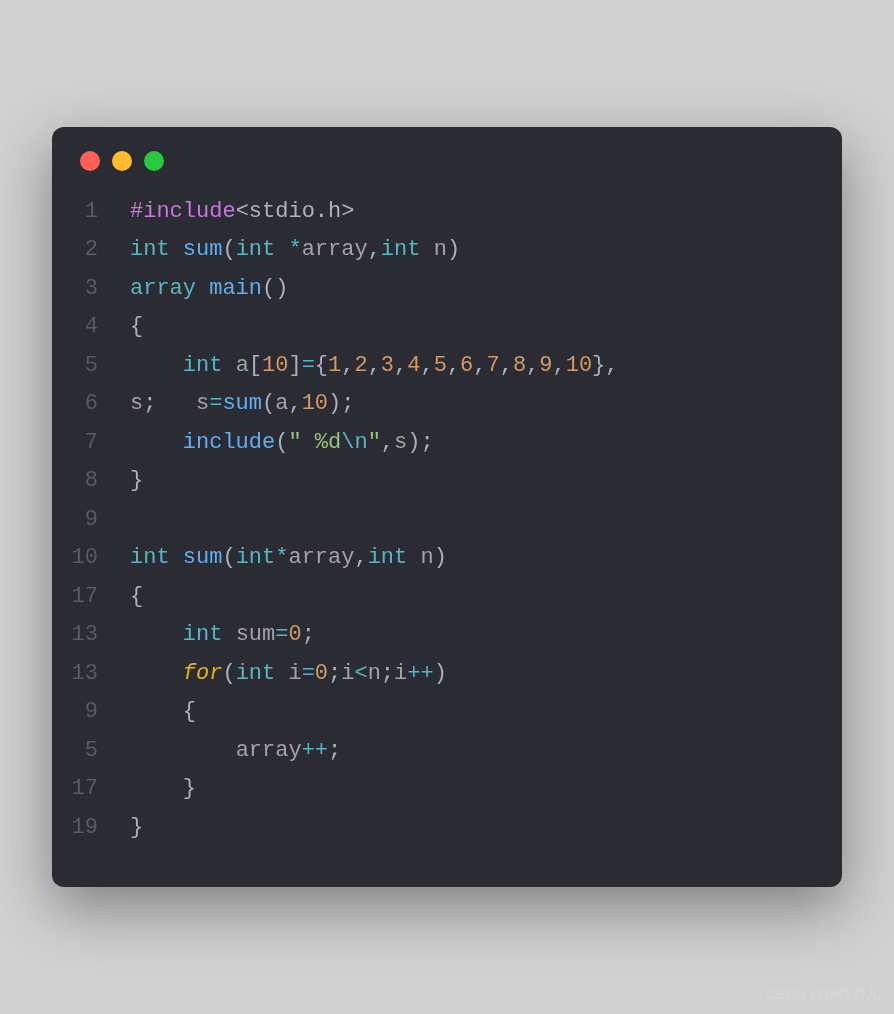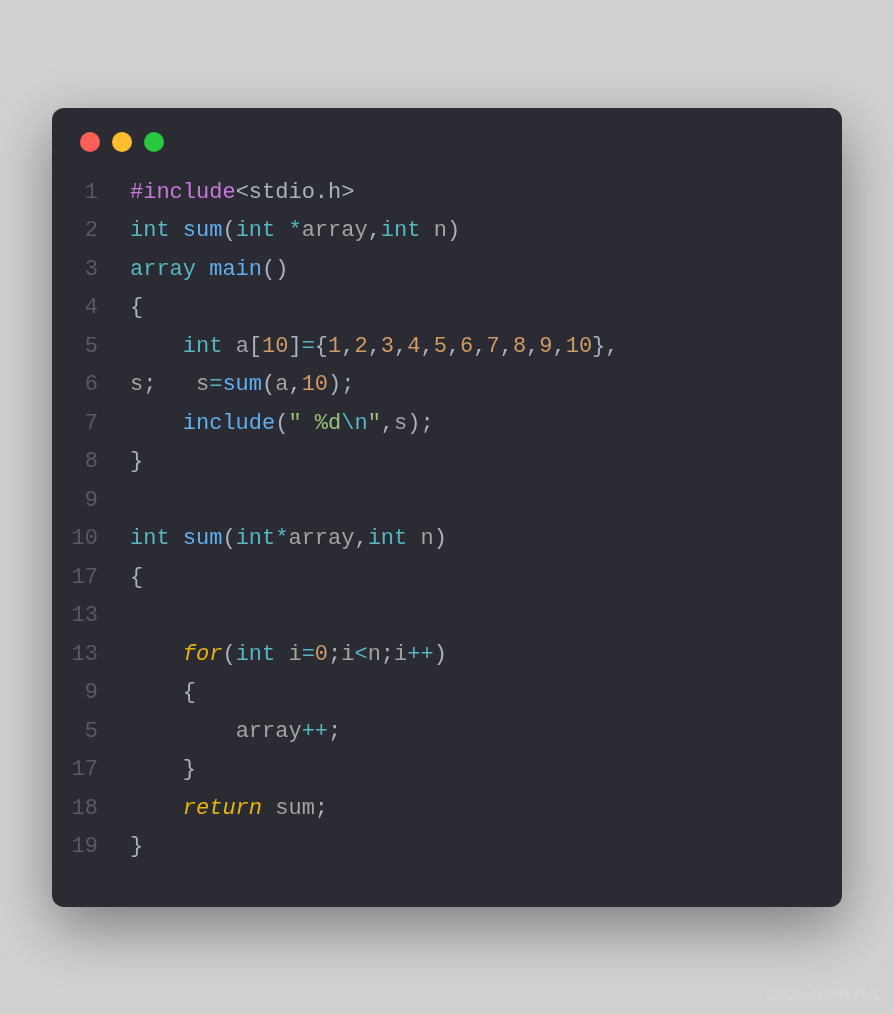--- a/index.html
+++ b/index.html
@@ -85,23 +85,22 @@
       <div class="line"><span class="lineno">2</span><span class="code"><span class="ty">int</span><span class="pl"> </span><span class="fn">sum</span><span class="pn">(</span><span class="ty">int</span><span class="pl"> </span><span class="op">*</span><span class="id">array</span><span class="pn">,</span><span class="ty">int</span><span class="pl"> </span><span class="id">n</span><span class="pn">)</span></span></div>
       <div class="line"><span class="lineno">3</span><span class="code"><span class="ty">array</span><span class="pl"> </span><span class="fn">main</span><span class="pn">()</span></span></div>
       <div class="line"><span class="lineno">4</span><span class="code"><span class="pn">{</span></span></div>
       <div class="line"><span class="lineno">5</span><span class="code"><span class="pl">    </span><span class="ty">int</span><span class="pl"> </span><span class="id">a</span><span class="pn">[</span><span class="num">10</span><span class="pn">]</span><span class="op">=</span><span class="pn">{</span><span class="num">1</span><span class="pn">,</span><span class="num">2</span><span class="pn">,</span><span class="num">3</span><span class="pn">,</span><span class="num">4</span><span class="pn">,</span><span class="num">5</span><span class="pn">,</span><span class="num">6</span><span class="pn">,</span><span class="num">7</span><span class="pn">,</span><span class="num">8</span><span class="pn">,</span><span class="num">9</span><span class="pn">,</span><span class="num">10</span><span class="pn">},</span></span></div>
       <div class="line"><span class="lineno">6</span><span class="code"><span class="id">s</span><span class="pn">;</span><span class="pl">   </span><span class="id">s</span><span class="op">=</span><span class="fn">sum</span><span class="pn">(</span><span class="id">a</span><span class="pn">,</span><span class="num">10</span><span class="pn">);</span></span></div>
       <div class="line"><span class="lineno">7</span><span class="code"><span class="pl">    </span><span class="fn">include</span><span class="pn">(</span><span class="str">" %d</span><span class="esc">\n</span><span class="str">"</span><span class="pn">,</span><span class="id">s</span><span class="pn">);</span></span></div>
       <div class="line"><span class="lineno">8</span><span class="code"><span class="pn">}</span></span></div>
       <div class="line"><span class="lineno">9</span><span class="code"></span></div>
       <div class="line"><span class="lineno">10</span><span class="code"><span class="ty">int</span><span class="pl"> </span><span class="fn">sum</span><span class="pn">(</span><span class="ty">int</span><span class="op">*</span><span class="id">array</span><span class="pn">,</span><span class="ty">int</span><span class="pl"> </span><span class="id">n</span><span class="pn">)</span></span></div>
       <div class="line"><span class="lineno">17</span><span class="code"><span class="pn">{</span></span></div>
-      <div class="line"><span class="lineno">13</span></div>
+      <div class="line"><span class="lineno">13</span><span class="code"><span class="pl">    </span><span class="ty">int</span><span class="pl"> </span><span class="id">sum</span><span class="op">=</span><span class="num">0</span><span class="pn">;</span></span></div>
       <div class="line"><span class="lineno">13</span><span class="code"><span class="pl">    </span><span class="kw">for</span><span class="pn">(</span><span class="ty">int</span><span class="pl"> </span><span class="id">i</span><span class="op">=</span><span class="num">0</span><span class="pn">;</span><span class="id">i</span><span class="op">&lt;</span><span class="id">n</span><span class="pn">;</span><span class="id">i</span><span class="op">++</span><span class="pn">)</span></span></div>
       <div class="line"><span class="lineno">9</span><span class="code"><span class="pl">    </span><span class="pn">{</span></span></div>
       <div class="line"><span class="lineno">5</span><span class="code"><span class="pl">        </span><span class="id">array</span><span class="op">++</span><span class="pn">;</span></span></div>
       <div class="line"><span class="lineno">17</span><span class="code"><span class="pl">    </span><span class="pn">}</span></span></div>
-      <div class="line"><span class="lineno">18</span><span class="code"><span class="pl">    </span><span class="kw">return</span><span class="pl"> </span><span class="id">sum</span><span class="pn">;</span></span></div>
       <div class="line"><span class="lineno">19</span><span class="code"><span class="pn">}</span></span></div>
     </div>
 </div>
 
 <div class="watermark">CSDN @钢铁男儿</div>
 
 </body></html>

